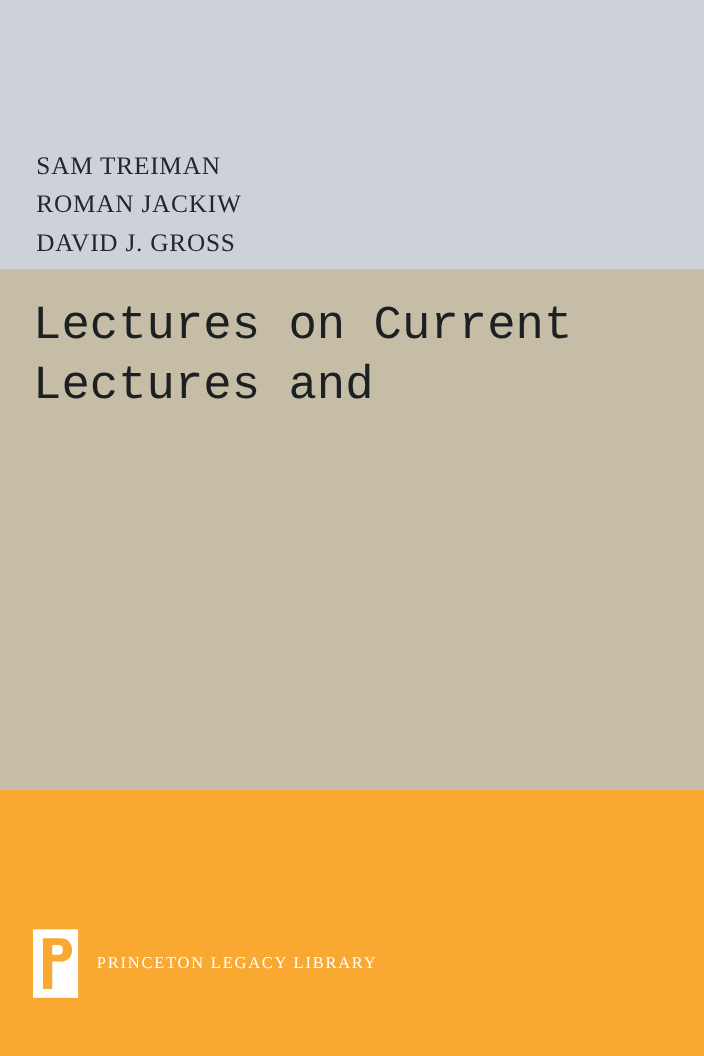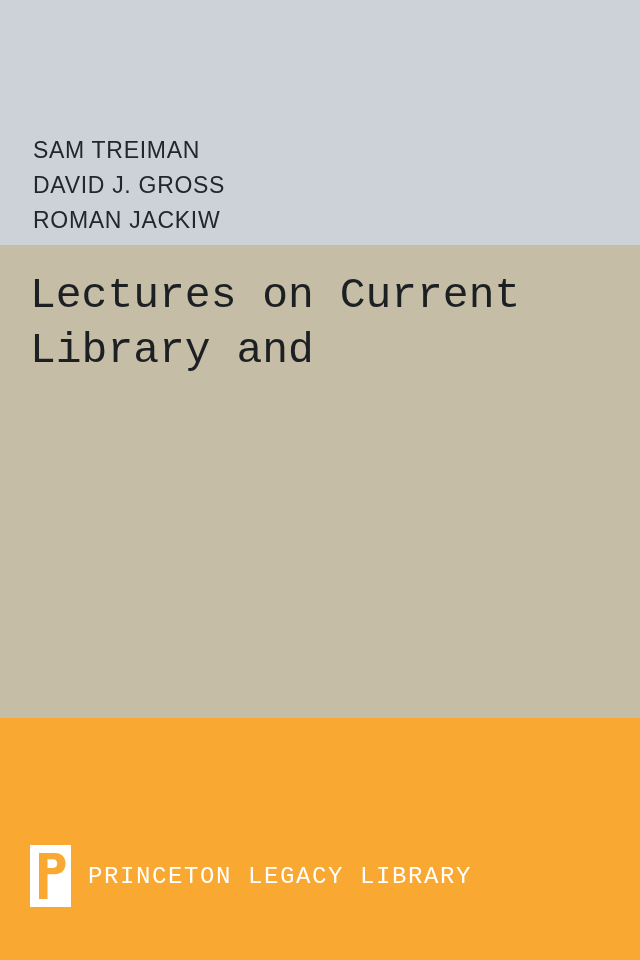--- a/index.html
+++ b/index.html
@@ -47,21 +47,21 @@
     background: #f9a831;
   }
   
   .authors {
     position: absolute;
     left: 33px;
     top: 133px;
     width: 560px;
   }
   .author-line {
-    font-family: Liberation Sans, sans-serif;
+    font-family: Liberation Serif, serif;
     font-size: 23px;
     letter-spacing: 0.7px;
     color: #23272b;
     line-height: 35px;
     text-transform: uppercase;
     white-space: nowrap;
   }
   
   .title-block {
     position: absolute;
@@ -90,46 +90,46 @@
     height: 62px;
     background: #ffffff;
     position: relative;
     flex: 0 0 auto;
   }
   .logo svg {
     display: block;
   }
   .footer-label {
     margin-left: 17px;
-    font-family: Liberation Mono, monospace;
-    font-size: 24px;
+    font-family: Liberation Serif, serif;
+    font-size: 15px;
     letter-spacing: 1.6px;
     color: #ffffff;
     text-transform: uppercase;
     white-space: nowrap;
   }
 </style>
 </head>
 <body>
 
 <div class="cover">
 
   <div class="band-top"></div>
   <div class="band-middle"></div>
   <div class="band-bottom"></div>
 
   <div class="authors">
     <div class="author-line">Sam Treiman</div>
+    <div class="author-line">Roman Jackiw</div>
     <div class="author-line">David J. Gross</div>
-    <div class="author-line">Roman Jackiw</div>
   </div>
 
   <div class="title-block">
     <div class="title-line">Lectures on Current</div>
-    <div class="title-line">Library and</div>
+    <div class="title-line">Lectures and</div>
   </div>
 
   <div class="footer">
     <div class="logo">
       <svg width="41" height="62" viewBox="0 0 41 62" aria-hidden="true">
         <rect x="0" y="0" width="41" height="62" fill="#ffffff"></rect>
         <path d="M9 8 H25 C31.6 8 35.5 12.2 35.5 18.6 C35.5 25 31.6 29.2 25 29.2 H17.5 V54 H9 Z M17.5 14.2 V23 H23.2 C25.8 23 27.2 21.3 27.2 18.6 C27.2 15.9 25.8 14.2 23.2 14.2 Z" fill="#f9a831"></path>
         <rect x="9" y="54" width="26.5" height="0" fill="#f9a831"></rect>
       </svg>
     </div>

